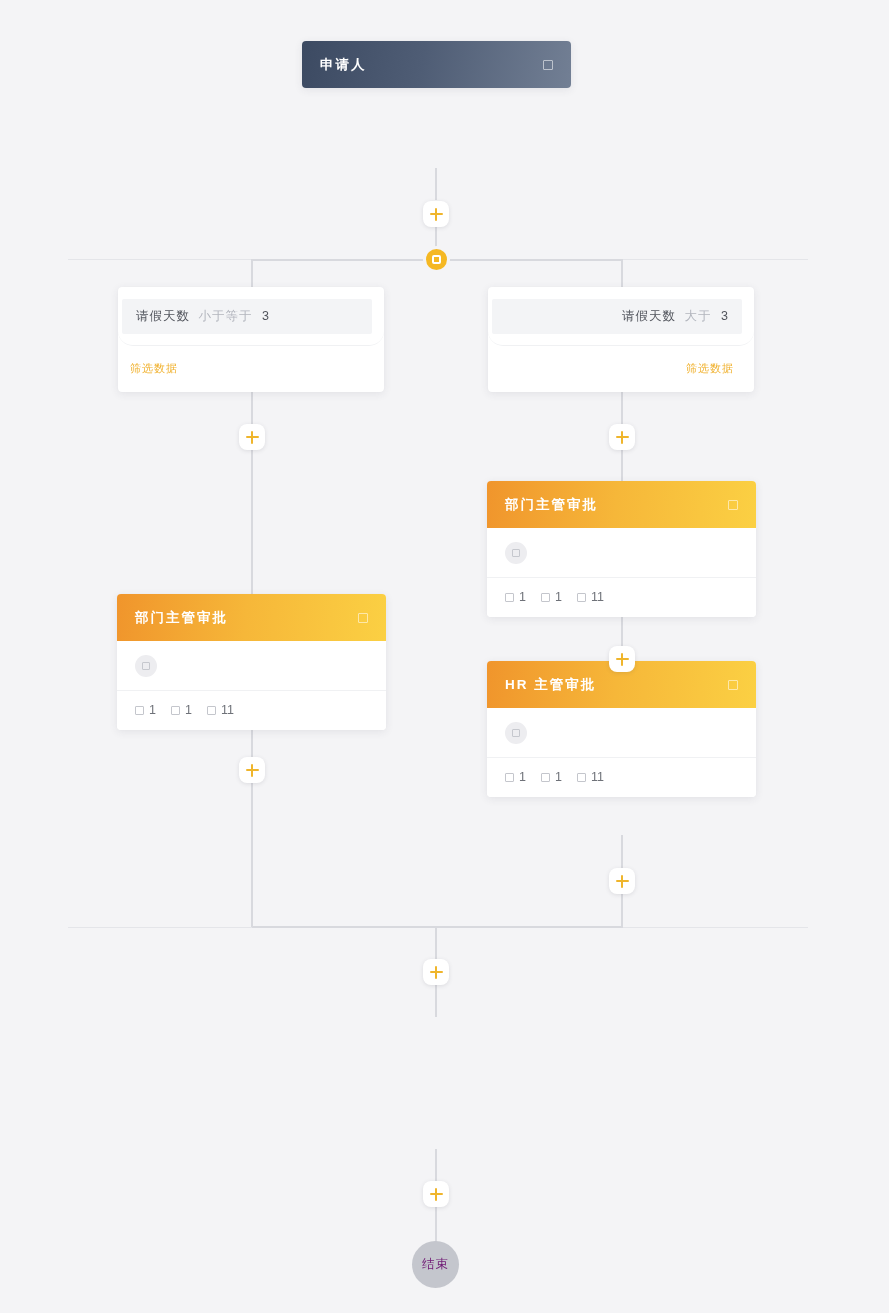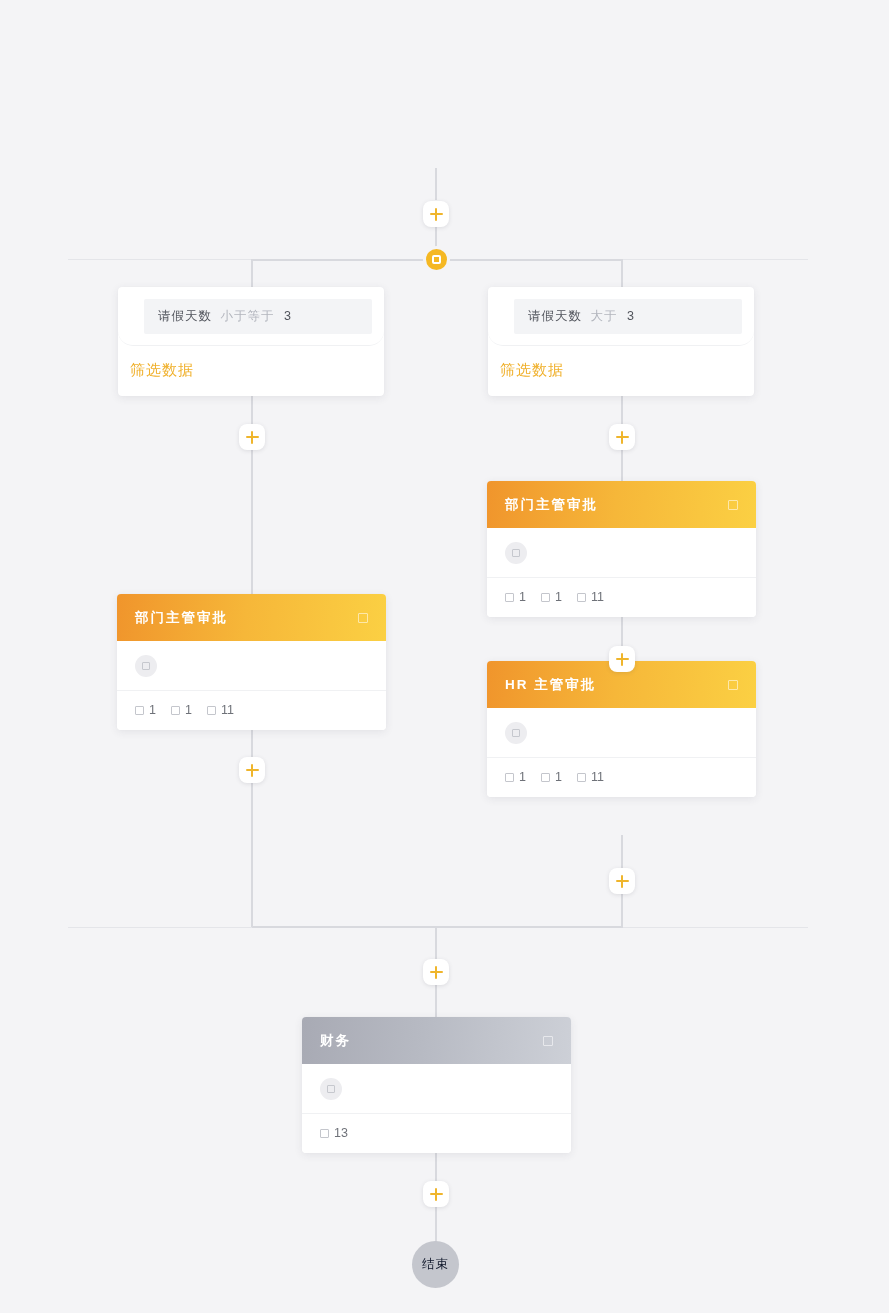--- a/index.html
+++ b/index.html
@@ -193,21 +193,21 @@
     position: absolute;
     width: 266px;
     border-radius: 4px;
     background: #ffffff;
     box-shadow: 0 2px 9px rgba(55,60,80,0.09), 0 0 1px rgba(55,60,80,0.06);
     overflow: hidden;
     z-index: 5;
     cursor: pointer;
   }
   .cond-top {
-    padding: 12px 12px 11px 26px;
+    padding: 12px 12px 11px 4px;
     border-bottom: 1px solid #f0f1f3;
     border-radius: 15px;
   }
   .cond-inner {
     background: #f3f4f6;
     border-radius: 2px;
     padding: 9px 14px;
     font-size: 12.5px;
     white-space: nowrap;
   }
@@ -218,37 +218,37 @@
   .cond-op {
     color: #b2b5bd;
     letter-spacing: 1px;
     margin-left: 5px;
   }
   .cond-val {
     color: #51545c;
     margin-left: 6px;
   }
   .cond-bottom {
-    padding: 15px 28px 16px 12px;
-    font-size: 15px;
+    padding: 15px 20px 16px 12px;
+    font-size: 11px;
     color: #f0b02b;
     letter-spacing: 1px;
   }
 
   
   .end-node {
     position: absolute;
     width: 47px;
     height: 47px;
     border-radius: 50%;
     background: #c4c6cd;
     display: flex;
     align-items: center;
     justify-content: center;
-    color: #0f172a;
+    color: #701a75;
     font-size: 12.5px;
     letter-spacing: 1px;
     z-index: 6;
     cursor: pointer;
   }
 </style>
 </head>
 <body>
 
 <div id="canvas">
@@ -276,20 +276,24 @@
 
   <div class="hline-full" style="top:927px;"></div>
   <div class="hline" style="left:252px; top:926px; width:371px;"></div>
 
   <div class="vline" style="left:435px; top:926px; height:33px;"></div>
   <div class="vline" style="left:435px; top:985px; height:32px;"></div>
   <div class="vline" style="left:435px; top:1149px; height:32px;"></div>
   <div class="vline" style="left:435px; top:1207px; height:35px;"></div>
 
   <div class="card" style="left:302px; top:41px; width:269px;">
+    <div class="card-head head-applicant">
+      <span class="title">申请人</span>
+      <span class="head-sq"></span>
+    </div>
   </div>
 
   <div class="plus-btn" style="left:423px; top:201px;">
     <span class="bar-h"></span>
     <span class="bar-v"></span>
   </div>
 
   <div class="branch-node" style="left:426px; top:249px;">
     <span class="inner"></span>
   </div>
@@ -298,21 +302,21 @@
     <div class="cond-top">
       <div class="cond-inner">
         <span class="cond-field">请假天数</span>
         <span class="cond-op">小于等于</span>
         <span class="cond-val">3</span>
       </div>
     </div>
     <div class="cond-bottom">筛选数据</div>
   </div>
 
-  <div class="cond-card" style="left:488px; top:287px;">
+  <div class="cond-card" style="left:488px; top:287px;text-align:right;">
     <div class="cond-top">
       <div class="cond-inner">
         <span class="cond-field">请假天数</span>
         <span class="cond-op">大于</span>
         <span class="cond-val">3</span>
       </div>
     </div>
     <div class="cond-bottom">筛选数据</div>
   </div>
 
@@ -422,39 +426,20 @@
   <div class="plus-btn" style="left:609px; top:868px;">
     <span class="bar-h"></span>
     <span class="bar-v"></span>
   </div>
 
   <div class="plus-btn" style="left:423px; top:959px;">
     <span class="bar-h"></span>
     <span class="bar-v"></span>
   </div>
 
-  <div class="card" style="left:302px; top:1017px; width:269px;">
-    <div class="card-head head-gray">
-      <span class="title">财务</span>
-      <span class="head-sq"></span>
-    </div>
-    <div class="card-body">
-      <div class="row-avatar">
-        <span class="avatar">
-            <span class="sq"></span>
-          </span>
-      </div>
-      <div class="row-stats">
-        <span class="stat">
-          <span class="sq"></span>
-          <span class="num">13</span>
-        </span>
-      </div>
-    </div>
-  </div>
 
   <div class="plus-btn" style="left:423px; top:1181px;">
     <span class="bar-h"></span>
     <span class="bar-v"></span>
   </div>
 
   <div class="end-node" style="left:412px; top:1241px;">结束</div>
 
 </div>
 

